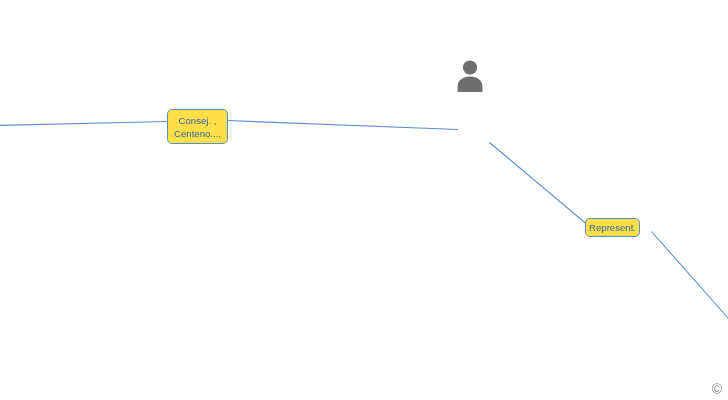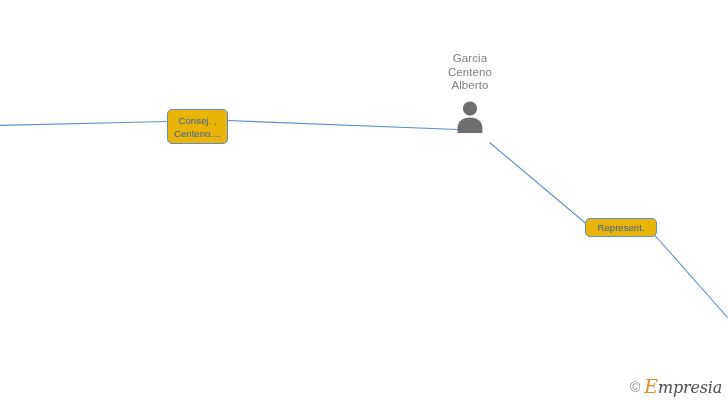--- a/index.html
+++ b/index.html
@@ -46,21 +46,21 @@
     margin: 6px auto 0;
     width: 34px;
     height: 34px;
     position: relative;
   }
 
   
   .rel-box {
     position: absolute;
     box-sizing: border-box;
-    background: #eab308;
+    background: #fde047;
     border: 1.3px solid #5b8fd0;
     border-radius: 5px;
     color: #35659f;
     font-size: 9.6px;
     line-height: 13px;
     text-align: center;
     white-space: nowrap;
     display: flex;
     flex-direction: column;
     align-items: center;
@@ -73,21 +73,21 @@
     height: 35px;
     padding-top: 1px;
   }
   #rel-box-consej .rel-line {
     display: block;
     padding: 0 3px;
   }
   #rel-box-represent {
     left: 585px;
     top: 218px;
-    width: 72px;
+    width: 55px;
     height: 19px;
   }
 
   
   #watermark {
     position: absolute;
     right: 6px;
     bottom: 4px;
     display: flex;
     align-items: center;
@@ -122,38 +122,34 @@
     <path d="M 0 125.5 L 167 121.5" fill="none" stroke="#5b8fd0" stroke-width="1.25"></path>
 
     <path d="M 228 120.5 L 458 129.5" fill="none" stroke="#5b8fd0" stroke-width="1.25"></path>
 
     <path d="M 489.5 142.5 L 586.5 224" fill="none" stroke="#5b8fd0" stroke-width="1.1"></path>
 
     <path d="M 651.5 231.5 L 728 318" fill="none" stroke="#5b8fd0" stroke-width="1.1"></path>
   </svg>
 
   <div class="person-node">
-    <div class="person-name">Garcia
-Centeno
-Alberto</div>
     <div class="avatar-wrap">
       <svg viewBox="0 0 34 34" width="34" height="34" xmlns="http://www.w3.org/2000/svg">
         <circle cx="17" cy="9.6" r="7.1" fill="#6e6e6e"></circle>
         <path d="M4.6 34 L4.6 28.5 C4.6 22.4 10.1 18.6 17 18.6 C23.9 18.6 29.4 22.4 29.4 28.5 L29.4 34 Z" fill="#6e6e6e"></path>
       </svg>
     </div>
   </div>
 
   <div class="rel-box" id="rel-box-consej">
     <span class="rel-line">Consej. ,</span>
     <span class="rel-line">Centeno....</span>
   </div>
 
   <div class="rel-box" id="rel-box-represent">
     <span>Represent.</span>
   </div>
 
   <div id="watermark">
     <span class="wm-copy">©</span>
-    <span class="wm-word"><span class="wm-initial">E</span><span>mpresia</span></span>
   </div>
 
 </div>
 
 </body></html>

